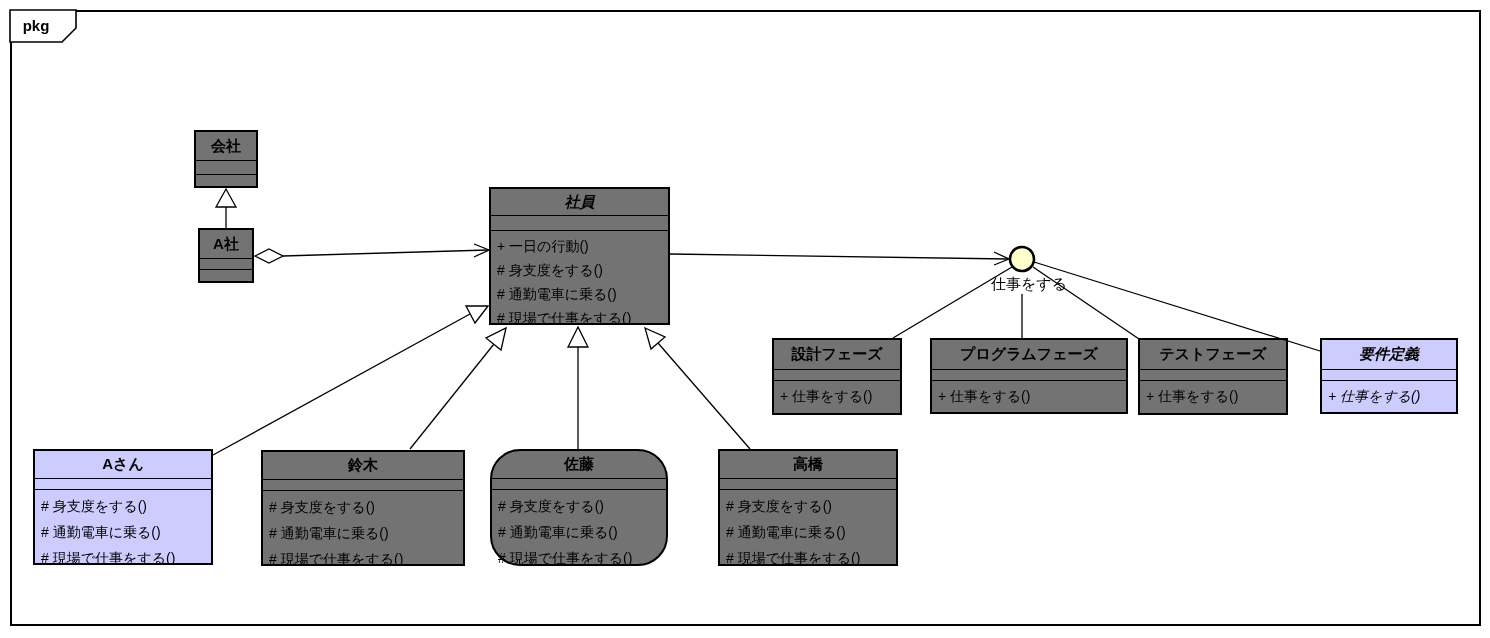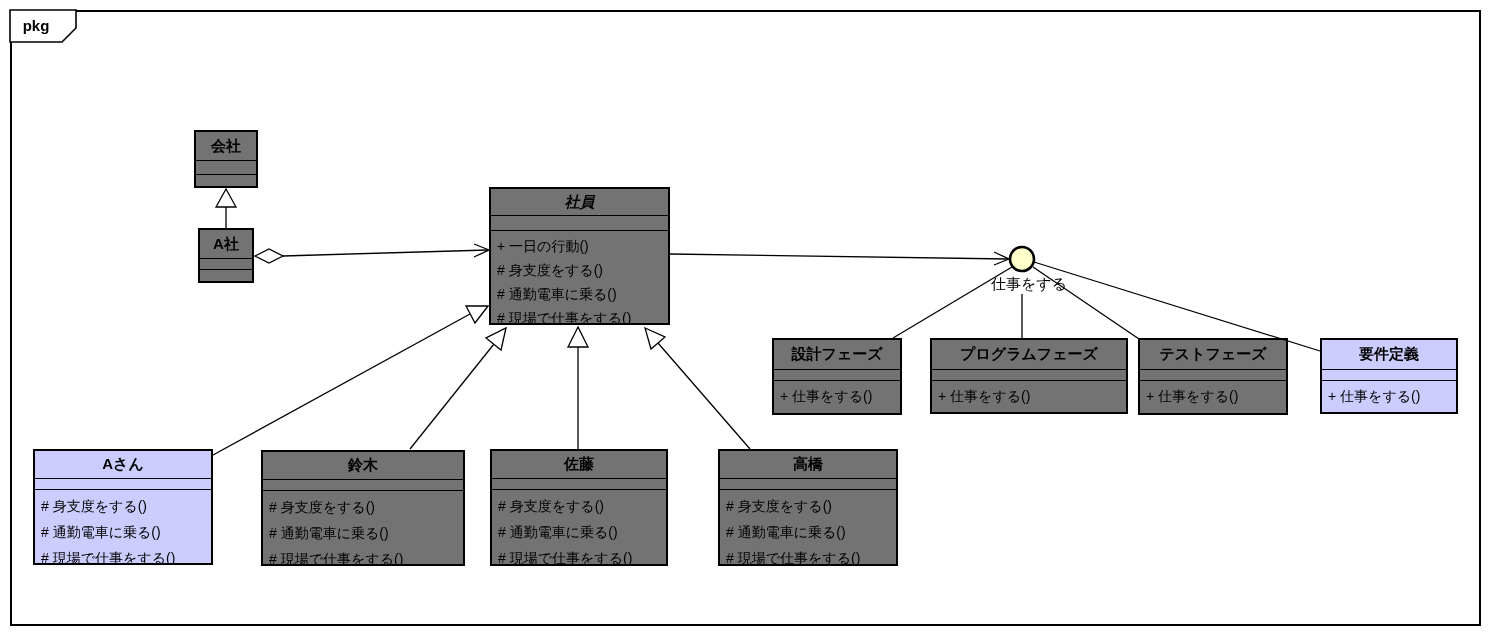--- a/index.html
+++ b/index.html
@@ -83,21 +83,21 @@
   </div>
 
   <div class="uml-class" style="left:1138px;top:338px;width:150px;height:77px;">
     <div class="name" style="height:29px;">テストフェーズ</div>
     <div class="attrs" style="height:10px;"></div>
     <div class="ops">
       <div class="m">+ 仕事をする()</div>
     </div>
   </div>
 
-  <div class="uml-class highlight" style="left:1320px;top:338px;width:138px;height:76px;">
+  <div class="uml-class highlight" style="left:1320px;top:338px;width:138px;height:76px;font-style:italic;">
     <div class="name" style="height:29px;">要件定義</div>
     <div class="attrs" style="height:10px;"></div>
     <div class="ops">
       <div class="m">+ 仕事をする()</div>
     </div>
   </div>
 
   <div class="uml-class person highlight" style="left:33px;top:449px;width:180px;height:116px;">
     <div class="name" style="height:27px;">Aさん</div>
     <div class="attrs" style="height:10px;"></div>
@@ -111,21 +111,21 @@
   <div class="uml-class person" style="left:261px;top:450px;width:204px;height:116px;">
     <div class="name" style="height:27px;">鈴木</div>
     <div class="attrs" style="height:10px;"></div>
     <div class="ops">
       <div class="m"># 身支度をする()</div>
       <div class="m"># 通勤電車に乗る()</div>
       <div class="m"># 現場で仕事をする()</div>
     </div>
   </div>
 
-  <div class="uml-class person" style="left:490px;top:449px;width:178px;height:117px;">
+  <div class="uml-class person" style="left:490px;top:449px;width:178px;height:117px;border-radius:30px;">
     <div class="name" style="height:27px;">佐藤</div>
     <div class="attrs" style="height:10px;"></div>
     <div class="ops">
       <div class="m"># 身支度をする()</div>
       <div class="m"># 通勤電車に乗る()</div>
       <div class="m"># 現場で仕事をする()</div>
     </div>
   </div>
 
   <div class="uml-class person" style="left:718px;top:449px;width:180px;height:117px;">

